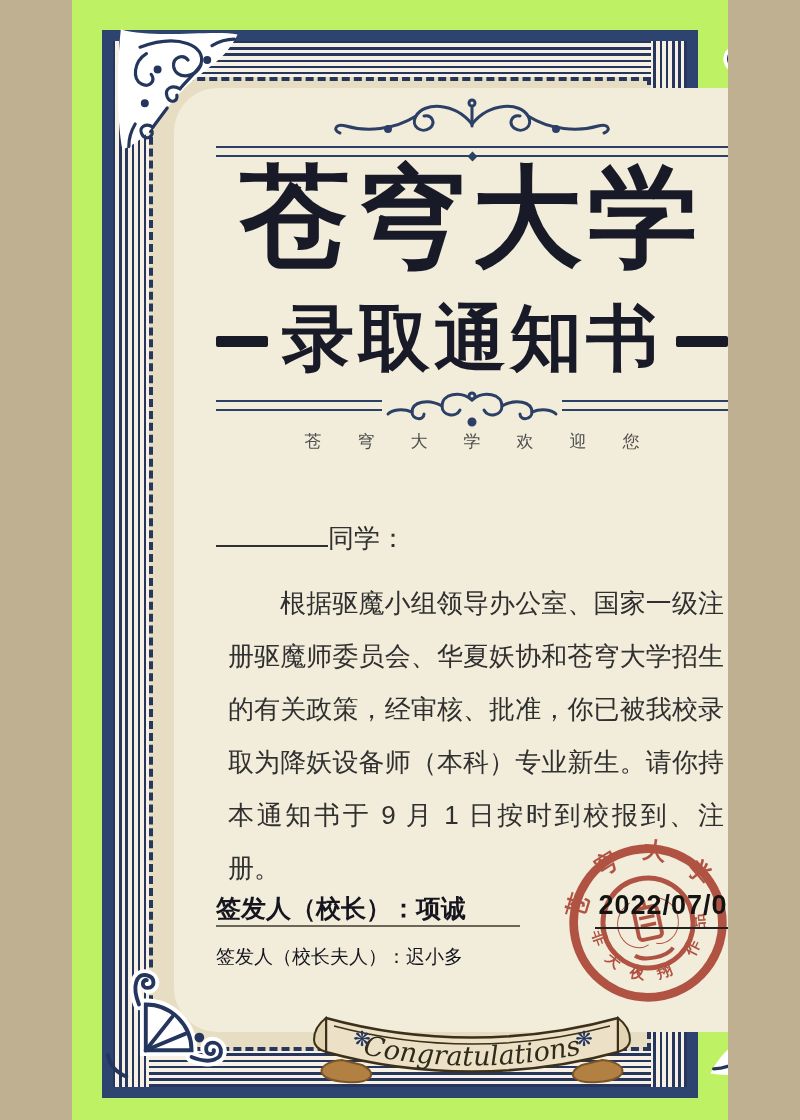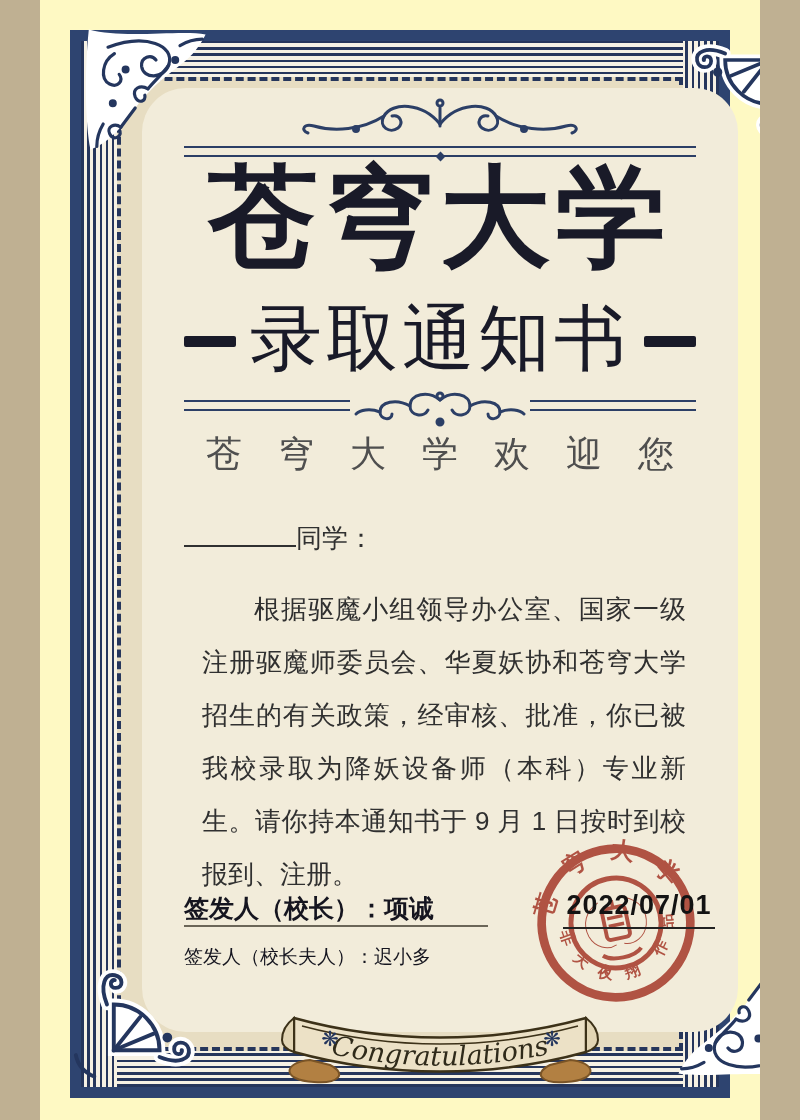--- a/index.html
+++ b/index.html
@@ -1,19 +1,19 @@
 <!DOCTYPE html>
 <html><head>
 <meta charset="utf-8">
 <style>
   html,body{margin:0;padding:0;background:#bfb092;}
   *{box-sizing:border-box;}
   #page{
-    position:relative;width:720px;height:1120px;margin:0 auto;
-    background:#fef9c3;overflow:hidden;
+    position:relative;width:656px;height:1120px;margin:0 auto;
+    background:#bef264;overflow:hidden;
     font-family:"Liberation Sans",sans-serif;color:#1b1b26;
   }
   
   .frame-navy{position:absolute;left:30px;top:30px;right:30px;bottom:22px;
     border:11px solid #2e4470;}
   .stripe{position:absolute;background-repeat:repeat;}
   .stripe-left{left:41px;top:41px;bottom:33px;width:36px;
     background:repeating-linear-gradient(to right,#26365c 0 2.5px,#f6f1e4 2.5px 6.2px);}
   .stripe-right{right:41px;top:41px;bottom:33px;width:36px;
     background:repeating-linear-gradient(to left,#26365c 0 2.5px,#f6f1e4 2.5px 6.2px);}
@@ -29,33 +29,33 @@
   
   .corner{position:absolute;pointer-events:none;}
   
   .crown{position:absolute;left:250px;top:96px;width:300px;height:52px;}
   .rule{position:absolute;left:144px;width:512px;height:2px;background:#2c3f66;}
   .rule-dot{position:absolute;left:397px;width:7px;height:7px;background:#2c3f66;transform:rotate(45deg);}
   .title{position:absolute;left:100px;top:152px;width:600px;text-align:center;
     font-size:110px;line-height:1.18;font-weight:900;letter-spacing:6px;color:#191a28;}
   .subtitle-row{position:absolute;left:100px;top:296px;width:600px;height:86px;
     display:flex;align-items:center;justify-content:center;}
-  .subtitle{font-size:72px;font-weight:400;letter-spacing:4px;color:#191a28;}
+  .subtitle{font-size:72px;font-weight:700;letter-spacing:4px;color:#191a28;}
   .sub-dash{position:absolute;top:40px;width:52px;height:11px;background:#191a28;border-radius:2px;}
   .sub-dash.left{left:44px;} .sub-dash.right{right:44px;}
   .divider2{position:absolute;left:144px;width:512px;}
   .scrollflourish{position:absolute;left:310px;top:388px;width:180px;height:44px;}
   .welcome{position:absolute;left:100px;top:430px;width:600px;text-align:center;
-    font-size:36px;color:#4f4f4f;letter-spacing:36px;text-indent:36px;font-weight:400;}
+    font-size:17px;color:#4f4f4f;letter-spacing:36px;text-indent:36px;font-weight:400;}
   
   .bodytext{position:absolute;left:144px;top:512px;width:520px;
     font-size:26px;line-height:53px;color:#303030;}
   .salutation{margin:0 0 0 0;}
   .blankline{display:inline-block;width:112px;border-bottom:2px solid #303030;height:26px;}
-  .para{margin:18px;text-indent:2em;text-align:justify;}
+  .para{margin:12px;text-indent:2em;text-align:justify;}
   
   .sig1{position:absolute;left:144px;top:892px;width:304px;font-size:25px;font-weight:bold;
     color:#15151f;border-bottom:2px solid #6b6658;padding-bottom:0;}
   .sig2{position:absolute;left:144px;top:944px;font-size:19px;font-weight:normal;color:#15151f;}
   .seal{position:absolute;left:488px;top:835px;width:176px;height:176px;
     transform:rotate(-12deg);opacity:.92;mix-blend-mode:multiply;}
   .dateblock{position:absolute;left:515px;top:890px;width:152px;text-align:center;
     font-size:27px;font-weight:bold;color:#131313;letter-spacing:1px;
     border-bottom:2px solid #222;padding-bottom:6px;margin-left:8px;}
   

